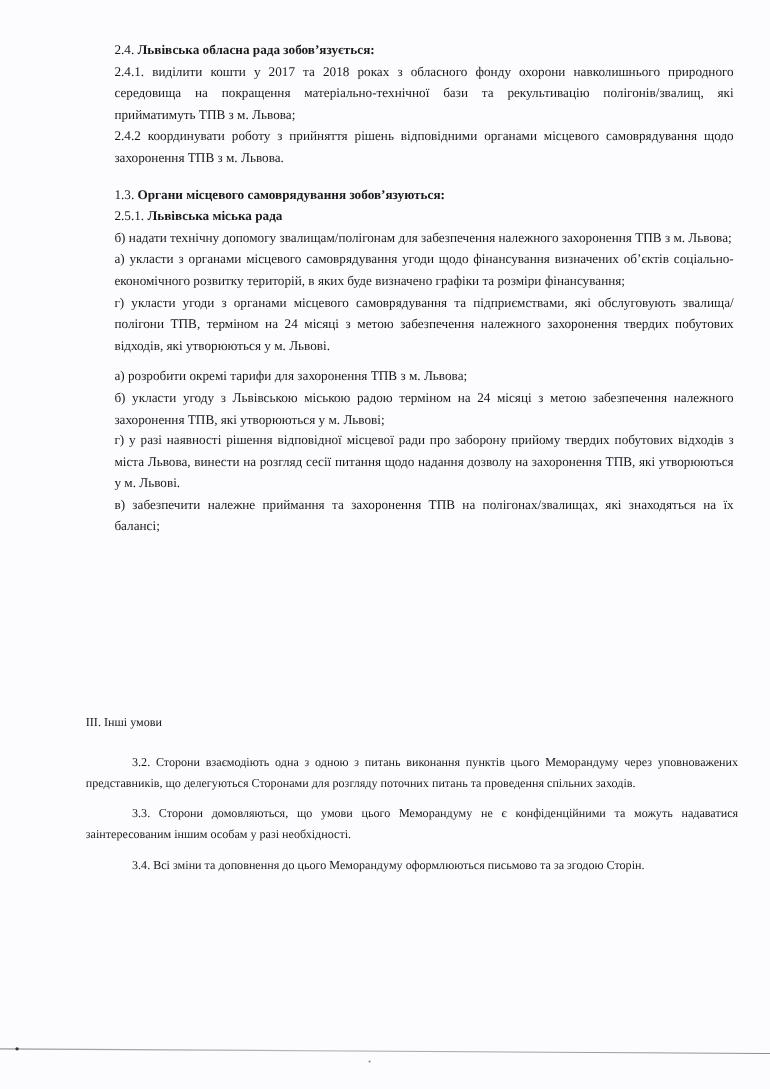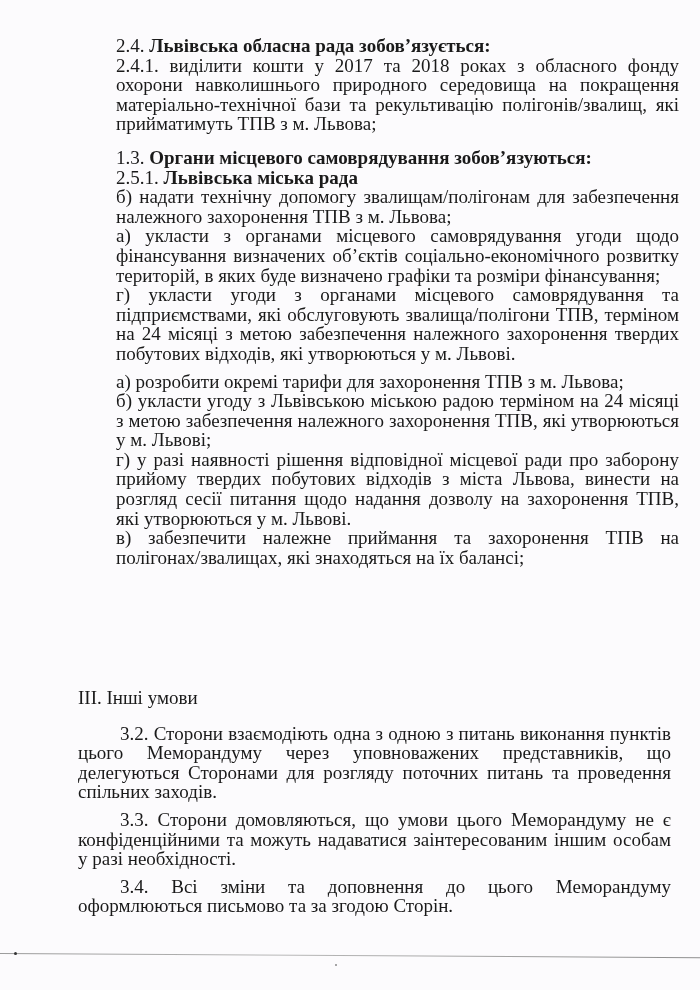--- a/index.html
+++ b/index.html
@@ -4,44 +4,45 @@
   <style>
     html, body { margin: 0; padding: 0; }
     body {
       width: 700px; height: 990px; overflow: hidden;
       background: #fcfbfd;
       font-family: "Liberation Serif", "DejaVu Serif", serif;
       color: #1a1a1a;
       position: relative;
     }
     .page {
-      position: absolute; left: 116px; top: 36px; width: 563px;
-      font-size: 19px; line-height: 19.6px;
+      position: absolute; left: 104px; top: 36px; width: 563px;
+      font-size: 12px; line-height: 19.6px;
     }
     .p { margin: 0; text-align: justify; text-align-last: left; }
     .b { font-weight: bold; }
     .gap { height: 14px; }
     .gap-s { height: 8px; }
     .center { text-align: center; }
     .indent { text-indent: 42px; }
-    .sec3 { position: absolute; left: 78px; width: 593px; top: 688px; font-size: 19px; line-height: 19.6px; }
+    .sec3 { position: absolute; left: 78px; width: 593px; top: 648px; font-size: 11px; line-height: 19.6px; }
     .rule {
       position: absolute; left: 0; top: 953px; width: 700px; height: 1px;
       background: linear-gradient(to right, #9a9a9a, #b8b8b8 40%, #8e8e8e);
       transform: rotate(0.35deg); transform-origin: left center;
     }
     .dot { position: absolute; width: 3px; height: 3px; background: #333; border-radius: 50%; }
   </style>
 </head>
 <body>
 
 <div class="page">
   <div>
     <p class="p"><span>2.4.</span> <span class="b">Львівська обласна рада зобов’язується:</span></p>
     <p class="p">2.4.1. виділити кошти у 2017 та 2018 роках з обласного фонду охорони навколишнього природного середовища на покращення матеріально-технічної бази та рекультивацію полігонів/звалищ, які прийматимуть ТПВ з м. Львова;</p>
+    <p class="p">2.4.2 координувати роботу з прийняття рішень відповідними органами місцевого самоврядування щодо захоронення ТПВ з м. Львова.</p>
   </div>
   <div class="gap"></div>
   <div>
     <p class="p"><span>1.3.</span> <span class="b">Органи місцевого самоврядування зобов’язуються:</span></p>
     <p class="p"><span>2.5.1.</span> <span class="b">Львівська міська рада</span></p>
     <p class="p">б) надати технічну допомогу звалищам/полігонам для забезпечення належного захоронення ТПВ з м. Львова;</p>
     <p class="p">а) укласти з органами місцевого самоврядування угоди щодо фінансування визначених об’єктів соціально-економічного розвитку територій, в яких буде визначено графіки та розміри фінансування;</p>
     <p class="p">г) укласти угоди з органами місцевого самоврядування та підприємствами, які обслуговують звалища/полігони ТПВ, терміном на 24 місяці з метою забезпечення належного захоронення твердих побутових відходів, які утворюються у м. Львові.</p>
     <div class="gap-s"></div>
     <p class="p">а) розробити окремі тарифи для захоронення ТПВ з м. Львова;</p>

